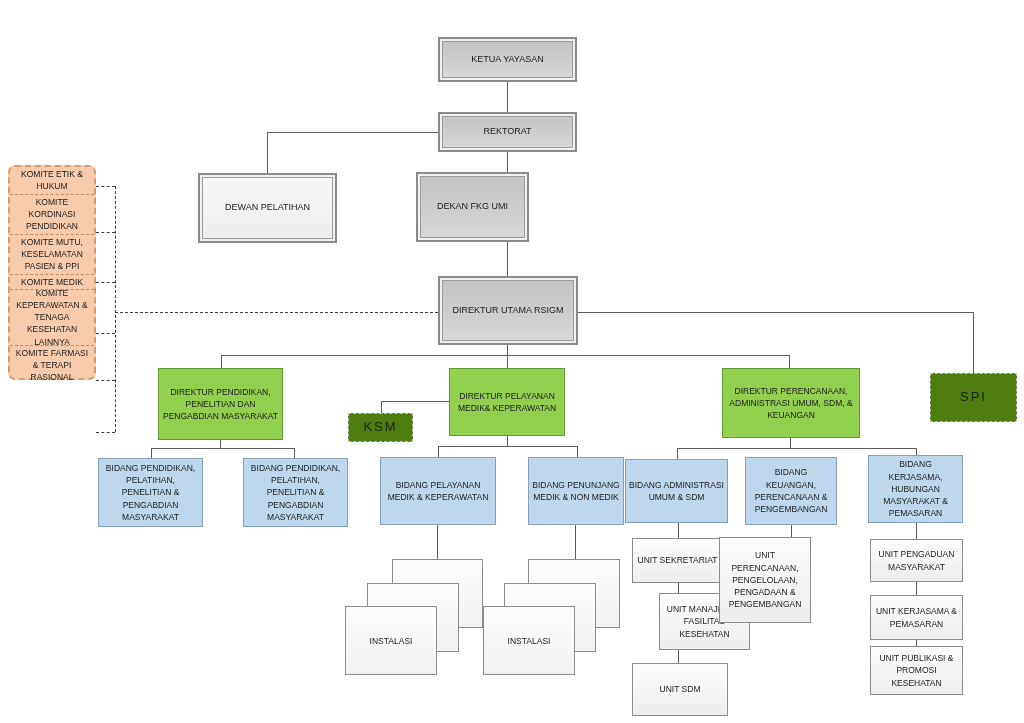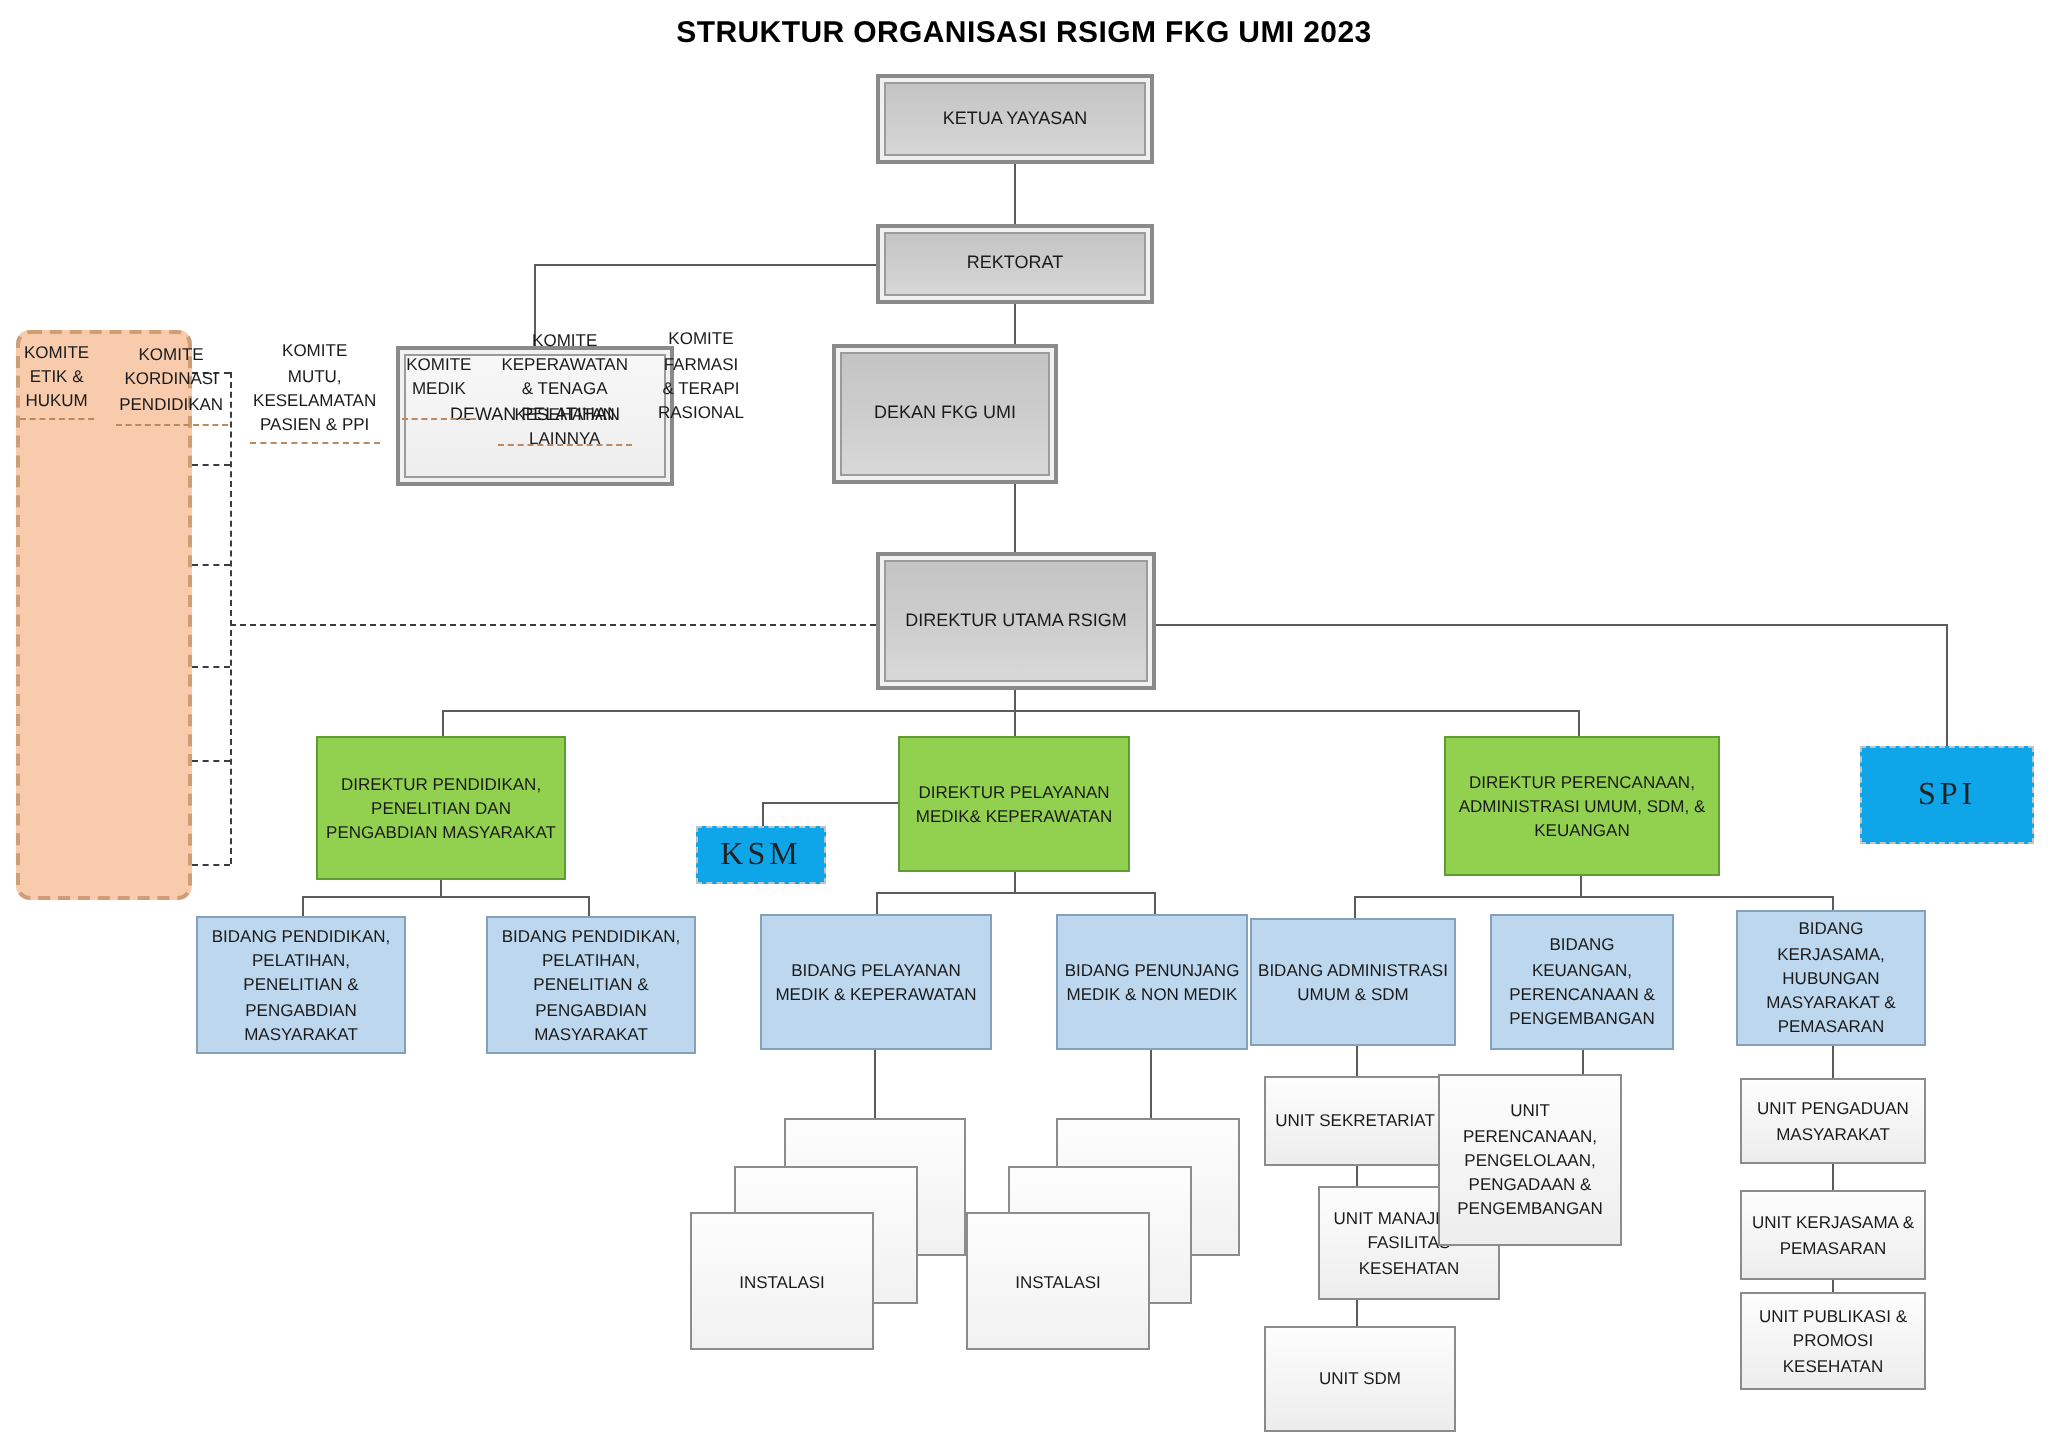--- a/index.html
+++ b/index.html
@@ -15,42 +15,41 @@
        box-shadow:inset 0 0 0 2px #f1f1f1, inset 0 0 0 3px #9b9b9b;
        font-size:9px;}
   .grayfill{background:linear-gradient(180deg,#c3c3c3 0%,#cfcfcf 60%,#dadada 100%);}
   .whitefill{background:linear-gradient(180deg,#f8f8f8 0%,#ededed 100%);}
   .green{background:#92d050;border:1px solid #5f9c34;}
   .blue{background:#bdd7ee;border:1px solid #85a0ba;}
   .unit{background:linear-gradient(180deg,#fdfdfd 0%,#ededed 100%);border:1px solid #8c8c8c;}
   .stackbox{position:absolute;box-sizing:border-box;background:linear-gradient(180deg,#fdfdfd,#f1f1f1);
             border:1px solid #8c8c8c;display:flex;align-items:center;justify-content:center;
             font-size:8.5px;color:#1a1a1a;text-align:center;}
-  .dashbox{background:#0ea5e9;border:1px dashed #c3c3c3;font-size:16px;letter-spacing:2px;color:#222;font-family:Liberation Serif, serif;}
+  .dashbox{background:#4d7c0f;border:1px dashed #c3c3c3;font-size:13px;letter-spacing:2px;color:#222;}
   
   .komite-wrap{position:absolute;box-sizing:border-box;background:#f8cbad;
                border:2px dashed #cf9e76;border-radius:7px;left:8px;top:165px;
-               width:88px;height:285px;display:flex;flex-direction:row;gap:11px;}
+               width:88px;height:215px;display:flex;flex-direction:column;}
   .komite-cell{box-sizing:border-box;display:flex;align-items:center;justify-content:center;
                text-align:center;font-size:8.5px;line-height:1.45;color:#1a1a1a;
                border-bottom:1px dashed #b9placeholder;padding:1px 2px;}
   .komite-cell{border-bottom:1px dashed #bb8a60;}
   .komite-cell:last-child{border-bottom:none;}
   
   .hl{position:absolute;height:0;border-top:1px solid #5c5c5c;}
   .vl{position:absolute;width:0;border-left:1px solid #5c5c5c;}
   .hd{position:absolute;height:0;border-top:1px dashed #3c3c3c;}
   .vd{position:absolute;width:0;border-left:1px dashed #3c3c3c;}
 </style>
 </head>
 <body>
 
 <div class="canvas">
 
-  <div class="title">STRUKTUR ORGANISASI RSIGM FKG UMI 2023</div>
 
   <div class="vl" style="left:507px;top:82px;height:30px"></div>
   <div class="vl" style="left:507px;top:152px;height:20px"></div>
   <div class="vl" style="left:507px;top:242px;height:34px"></div>
   <div class="vl" style="left:267px;top:132px;height:41px"></div>
   <div class="hl" style="left:267px;top:132px;width:171px"></div>
   <div class="hl" style="left:578px;top:312px;width:395px"></div>
   <div class="vl" style="left:973px;top:312px;height:61px"></div>
   <div class="vl" style="left:507px;top:345px;height:10px"></div>
   <div class="hl" style="left:221px;top:355px;width:568px"></div>

